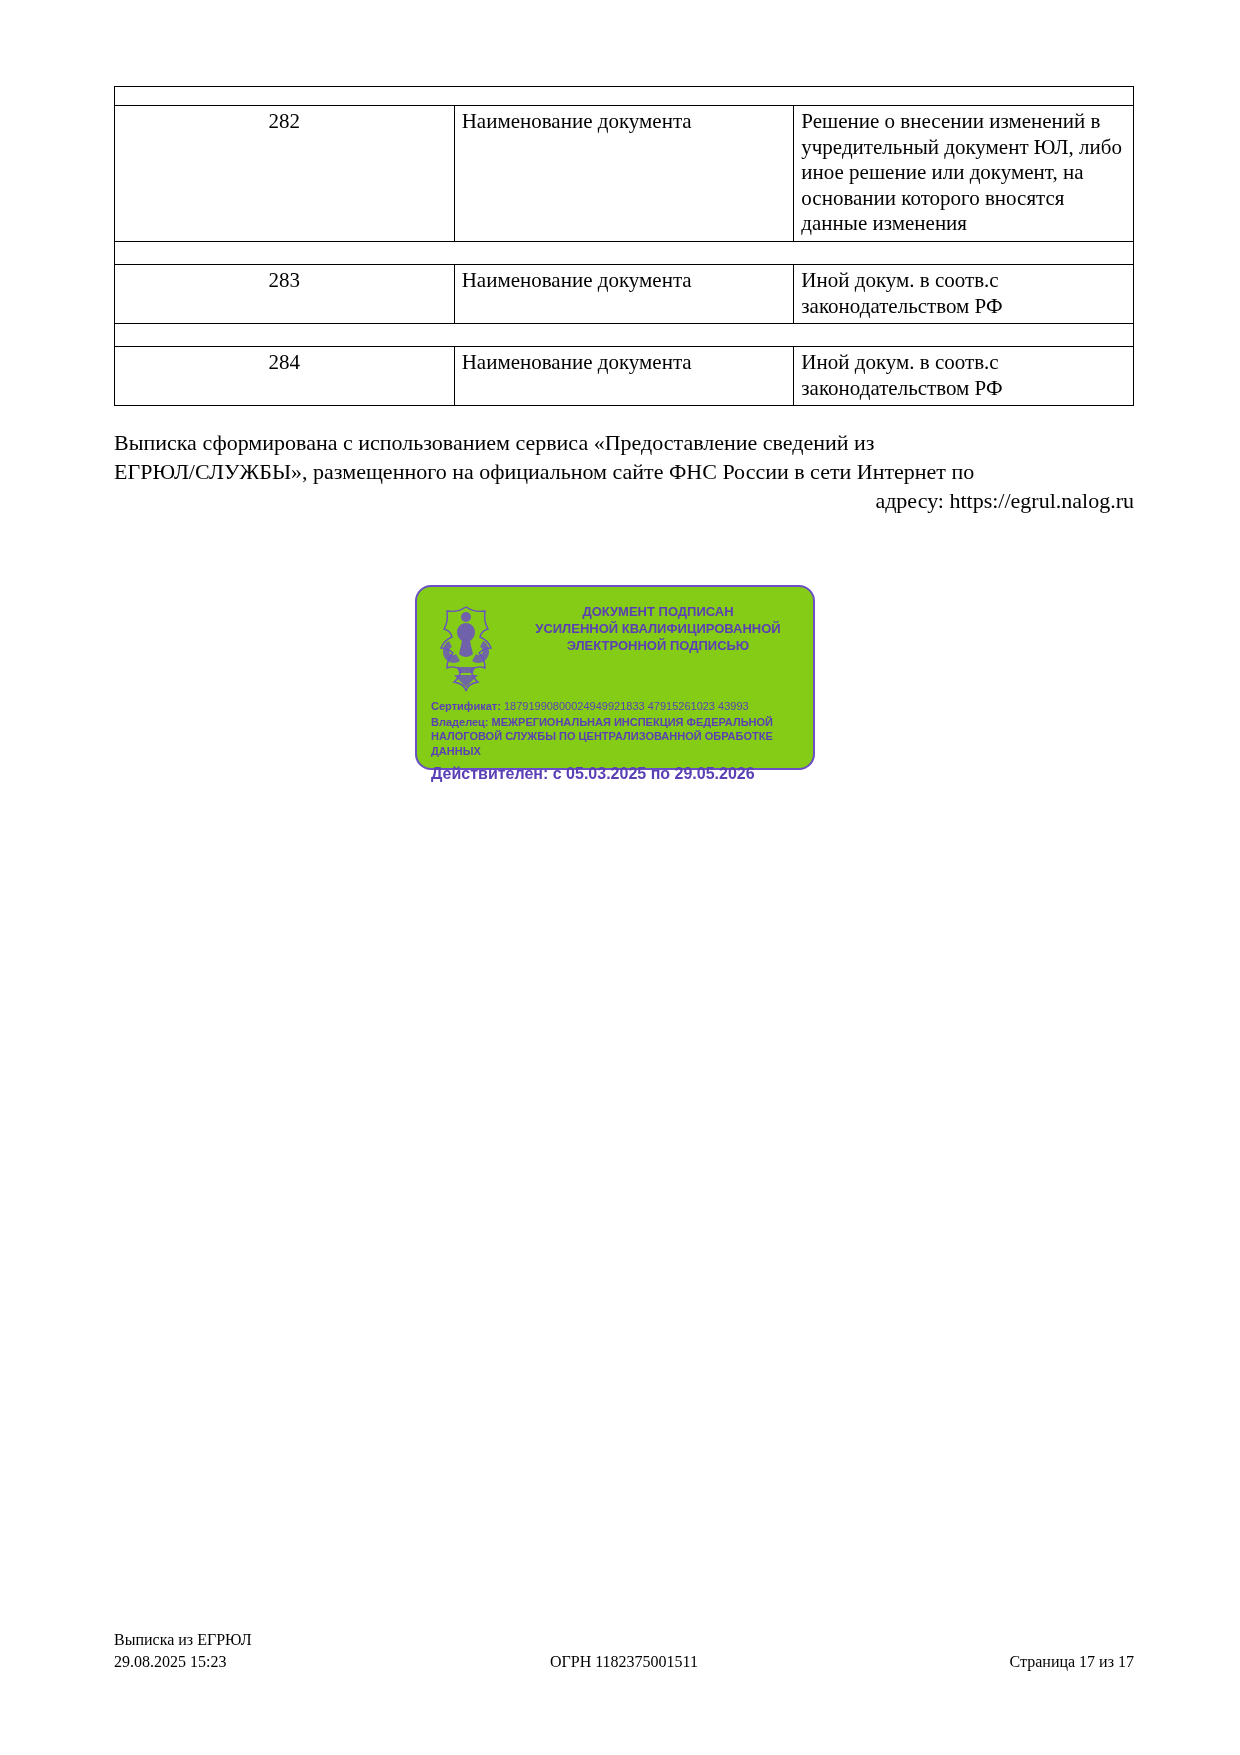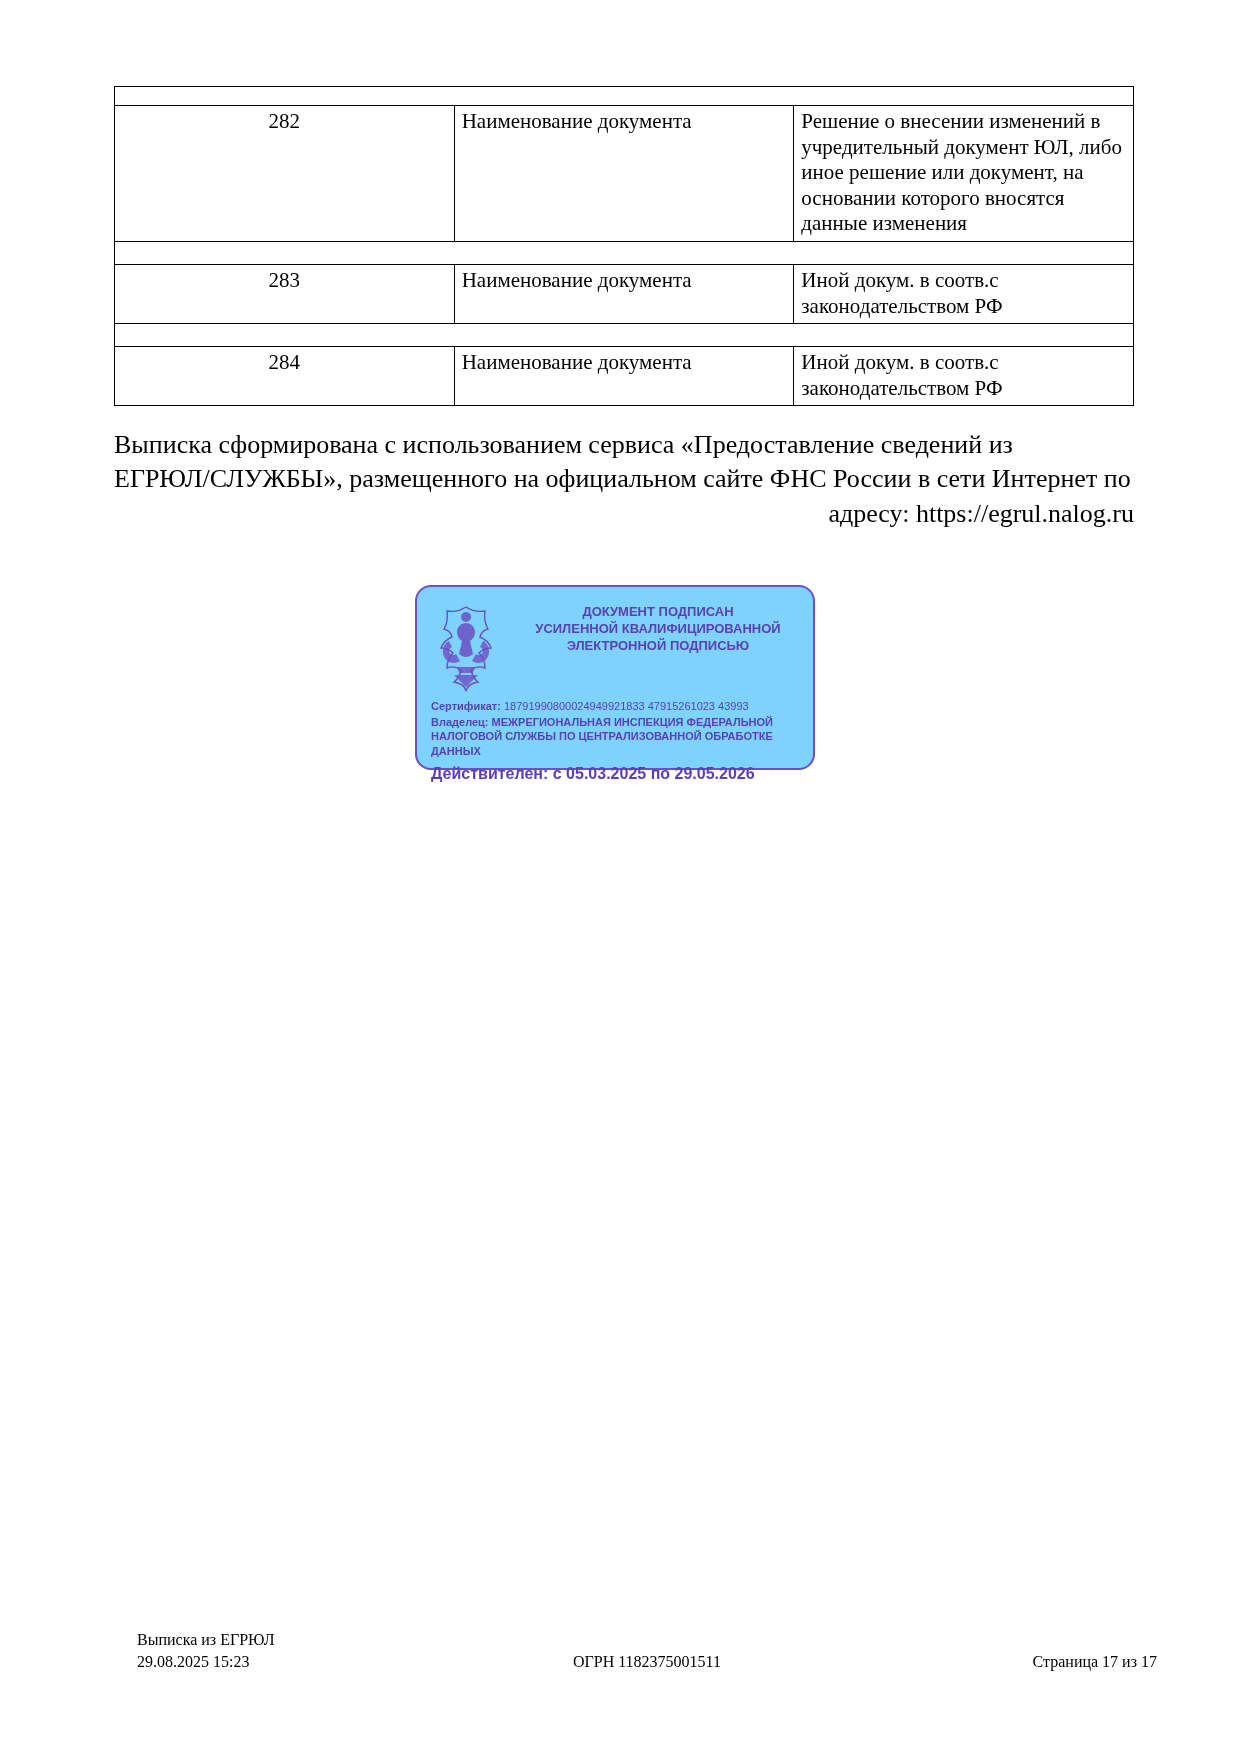--- a/index.html
+++ b/index.html
@@ -57,39 +57,39 @@
     height: 18px;
     padding: 0;
   }
 
   
   .note {
     position: absolute;
     left: 114px;
     top: 428px;
     width: 1020px;
-    font-size: 26px;
+    font-size: 22px;
     line-height: 1.32;
     text-align: justify;
   }
   .note .last-line {
     text-align: right;
   }
 
   
   .stamp {
     position: absolute;
     left: 415px;
     top: 585px;
     width: 400px;
     height: 185px;
     border: 2px solid #6b4fc4;
     border-radius: 16px;
     box-sizing: border-box;
-    background: #7dd3fc;
+    background: #84cc16;
   }
   .stamp-emblem {
     position: absolute;
     left: 10px;
     top: 14px;
     width: 78px;
     height: 95px;
   }
   .stamp-title {
     position: absolute;
@@ -127,21 +127,20 @@
   }
 
   
   .footer {
     position: absolute;
     left: 114px;
     top: 1629px;
     width: 1020px;
     font-size: 16px;
     line-height: 1.35;
-    margin-left: 23px;
   }
   .footer .line1 {
     position: relative;
     height: 22px;
   }
   .footer .line2 {
     position: relative;
     height: 22px;
   }
   .footer .left { position: absolute; left: 0; top: 0; }

